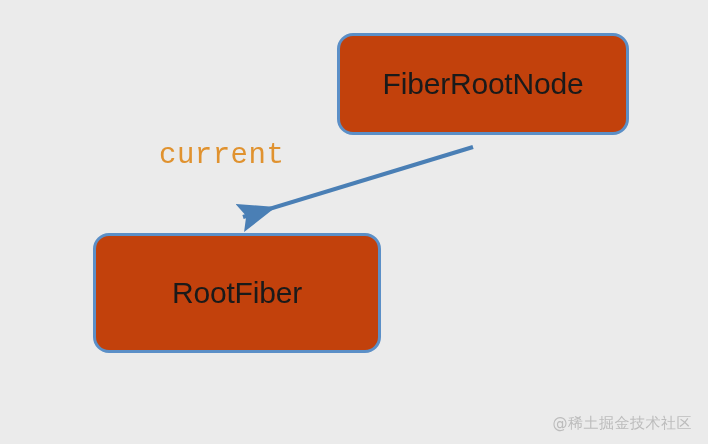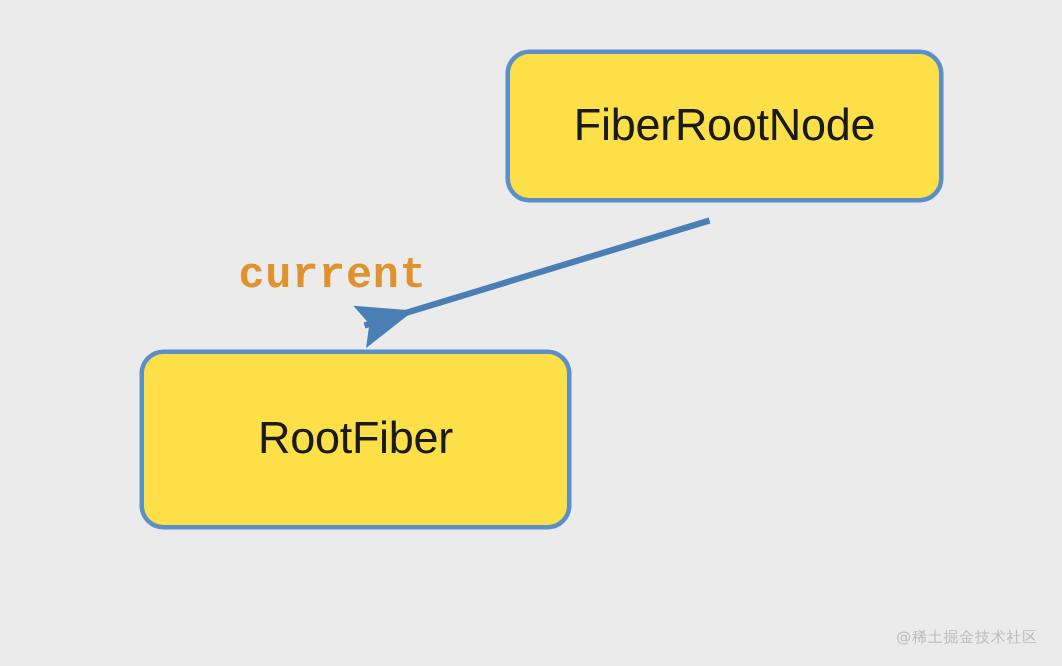--- a/index.html
+++ b/index.html
@@ -17,21 +17,21 @@
     position: relative;
     width: 708px;
     height: 444px;
     background: #ebebeb;
   }
 
   
   .node {
     position: absolute;
     box-sizing: border-box;
-    background: #fde047;
+    background: #c2410c;
     border: 3px solid #5b8fc7;
     border-radius: 16px;
     display: flex;
     align-items: center;
     justify-content: center;
   }
   .node-label {
     color: #1a1a1a;
     font-family: "Liberation Sans", sans-serif;
     font-size: 30px;
@@ -53,25 +53,24 @@
     width: 288px;
     height: 120px;
   }
 
   
   .edge-label {
     position: absolute;
     color: #e0922f;
     font-family: "Liberation Mono", monospace;
     font-size: 29px;
-    font-weight: 700;
+    font-weight: 400;
     letter-spacing: 0.5px;
     white-space: nowrap;
     line-height: 1;
-    margin-top: 28px;
   }
   #edge-label-current {
     left: 159px;
     top: 141px;
   }
 
   
   #arrow-layer {
     position: absolute;
     left: 0;
@@ -81,21 +80,21 @@
     pointer-events: none;
   }
 
   
   #watermark {
     position: absolute;
     right: 16px;
     bottom: 13px;
     color: #bcbcbc;
     font-family: "DejaVu Sans", sans-serif;
-    font-size: 10px;
+    font-size: 15px;
     letter-spacing: 0.5px;
     white-space: nowrap;
     line-height: 1;
   }
 </style>
 </head>
 <body>
 
 <div id="canvas">
 

